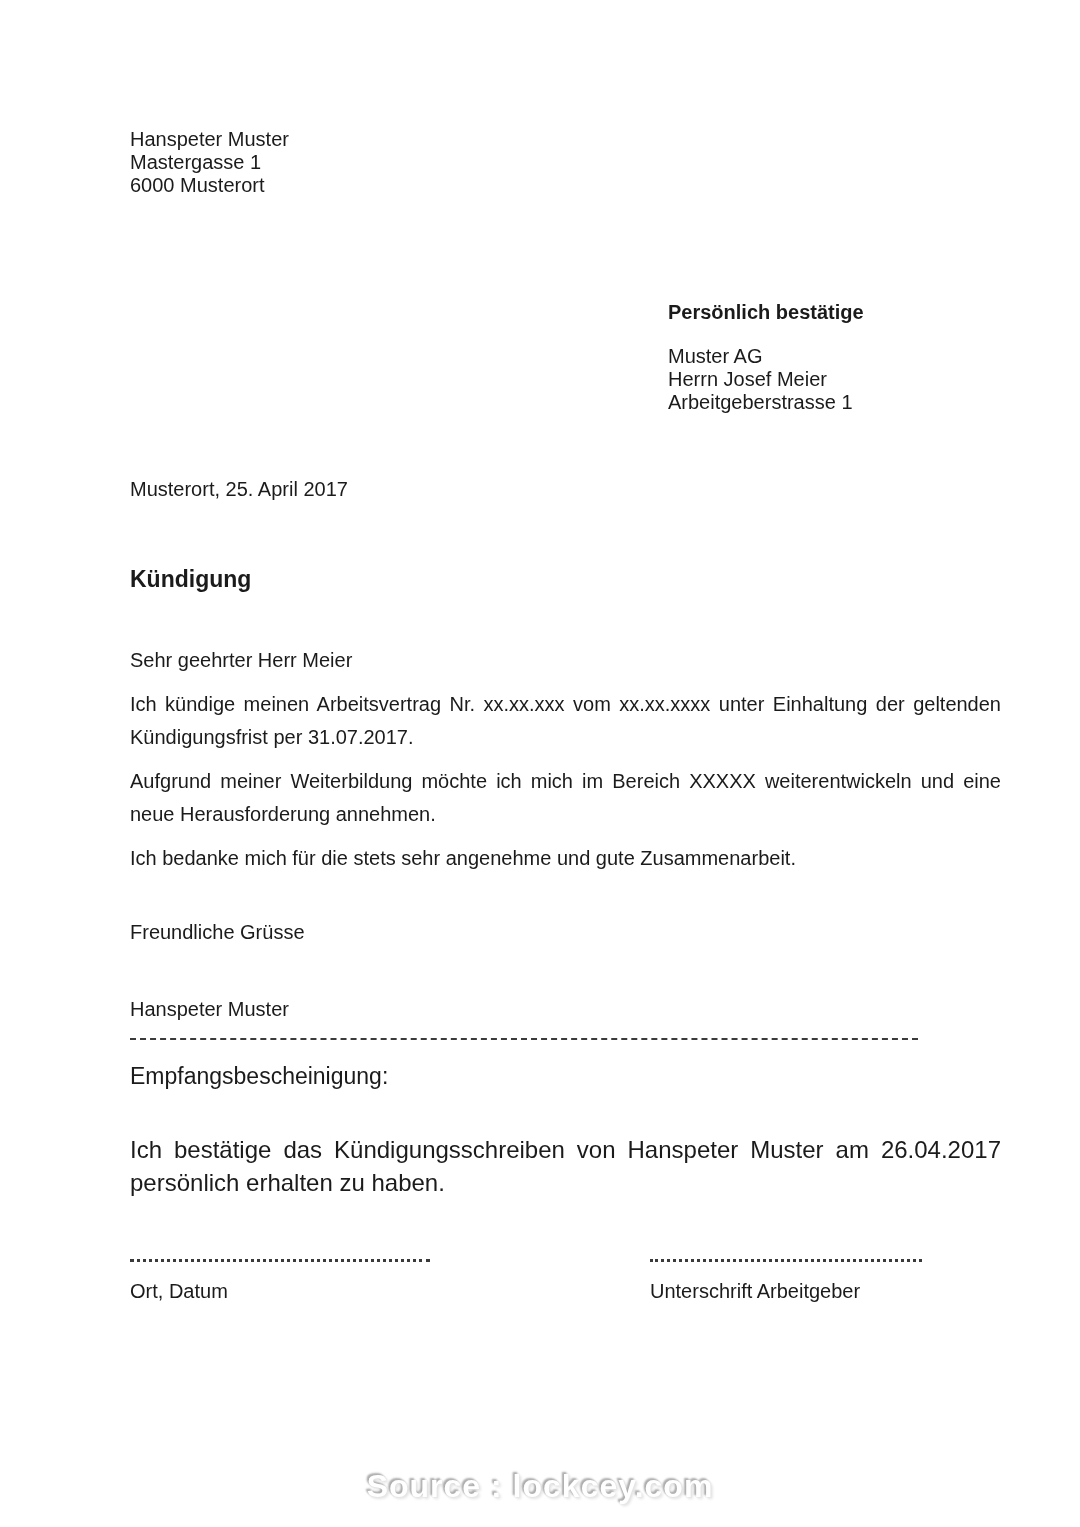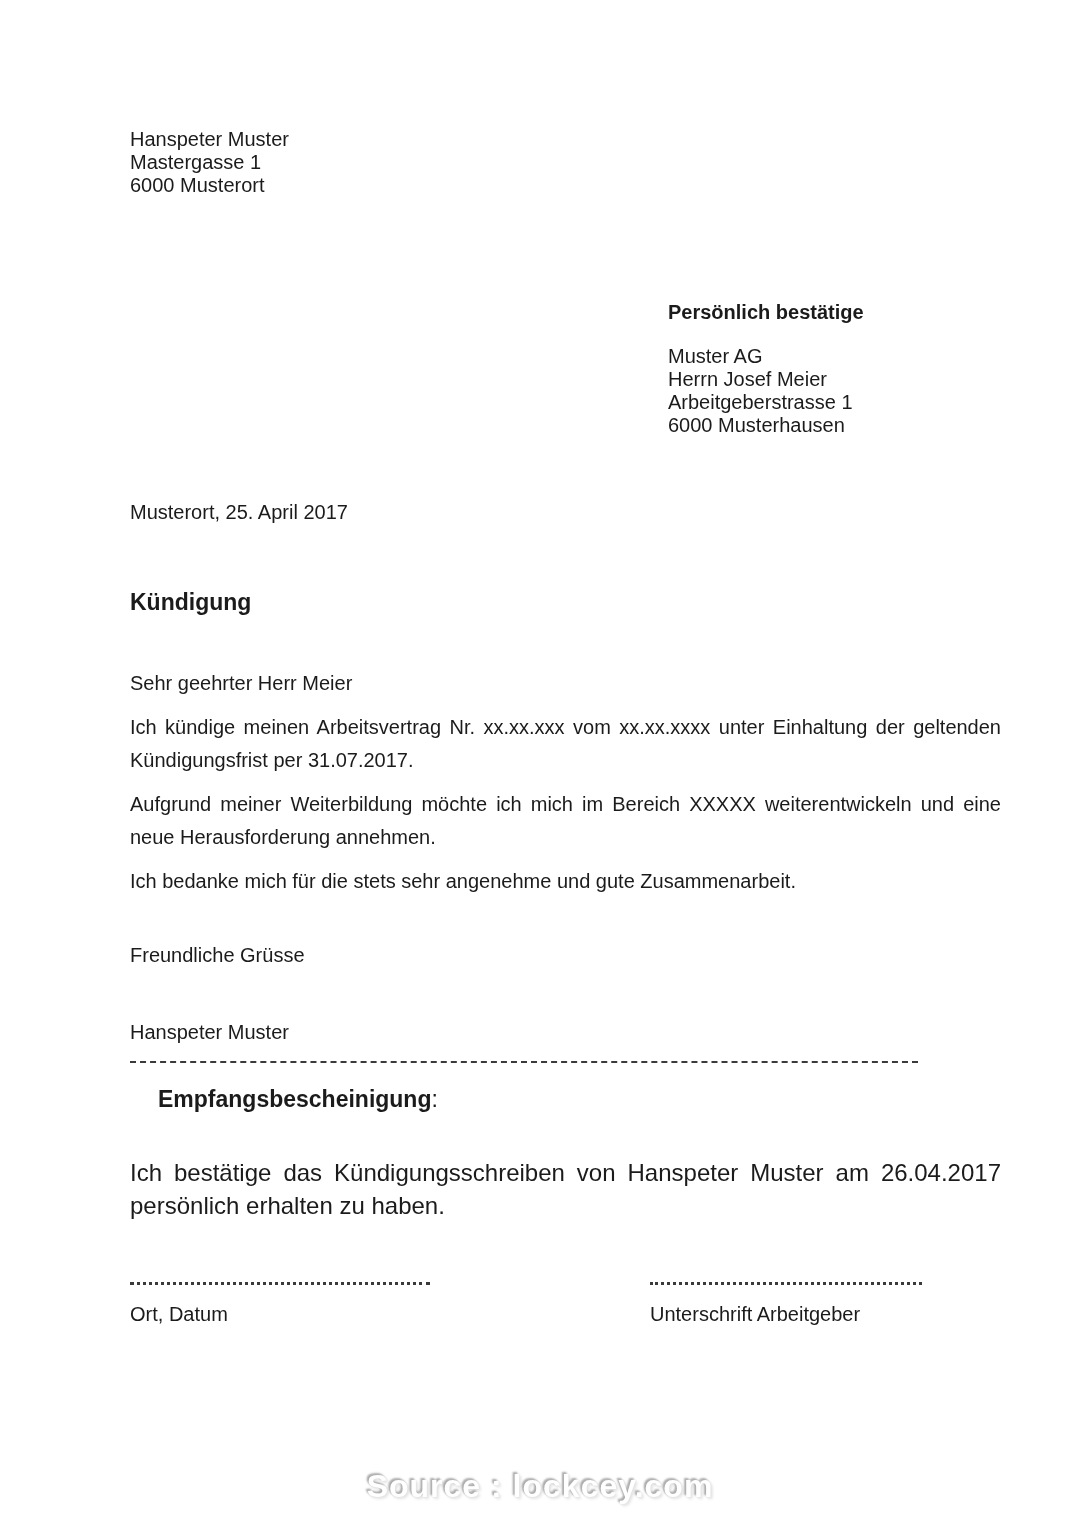--- a/index.html
+++ b/index.html
@@ -95,21 +95,21 @@
     width: 788px;
     height: 0;
     border-top: 2px dashed #3a3a3a;
   }
 
   .receipt-heading {
     margin-top: 23px;
     font-size: 23px;
     line-height: 26px;
   }
-  .receipt-heading .bold-part { font-weight: bold; margin-left: 28px; }
+  .receipt-heading .bold-part { font-weight: normal; }
   .receipt-heading .colon-part { font-weight: normal; }
 
   .confirmation {
     margin-top: 44px;
     font-size: 24px;
     line-height: 33px;
     text-align: justify;
   }
 
   .signature-row {
@@ -166,21 +166,20 @@
       <div>Mastergasse 1</div>
       <div>6000 Musterort</div>
     </div>
 
     <div class="recipient-area">
       <div class="delivery-note">Persönlich bestätige</div>
       <div class="recipient-block">
         <div>Muster AG</div>
         <div>Herrn Josef Meier</div>
         <div>Arbeitgeberstrasse 1</div>
-        <div>6000 Musterhausen</div>
       </div>
     </div>
 
     <div class="date-line">Musterort, 25. April 2017</div>
 
     <div class="subject-line">Kündigung</div>
 
     <div class="salutation">Sehr geehrter Herr Meier</div>
 
     <div class="paragraphs">

